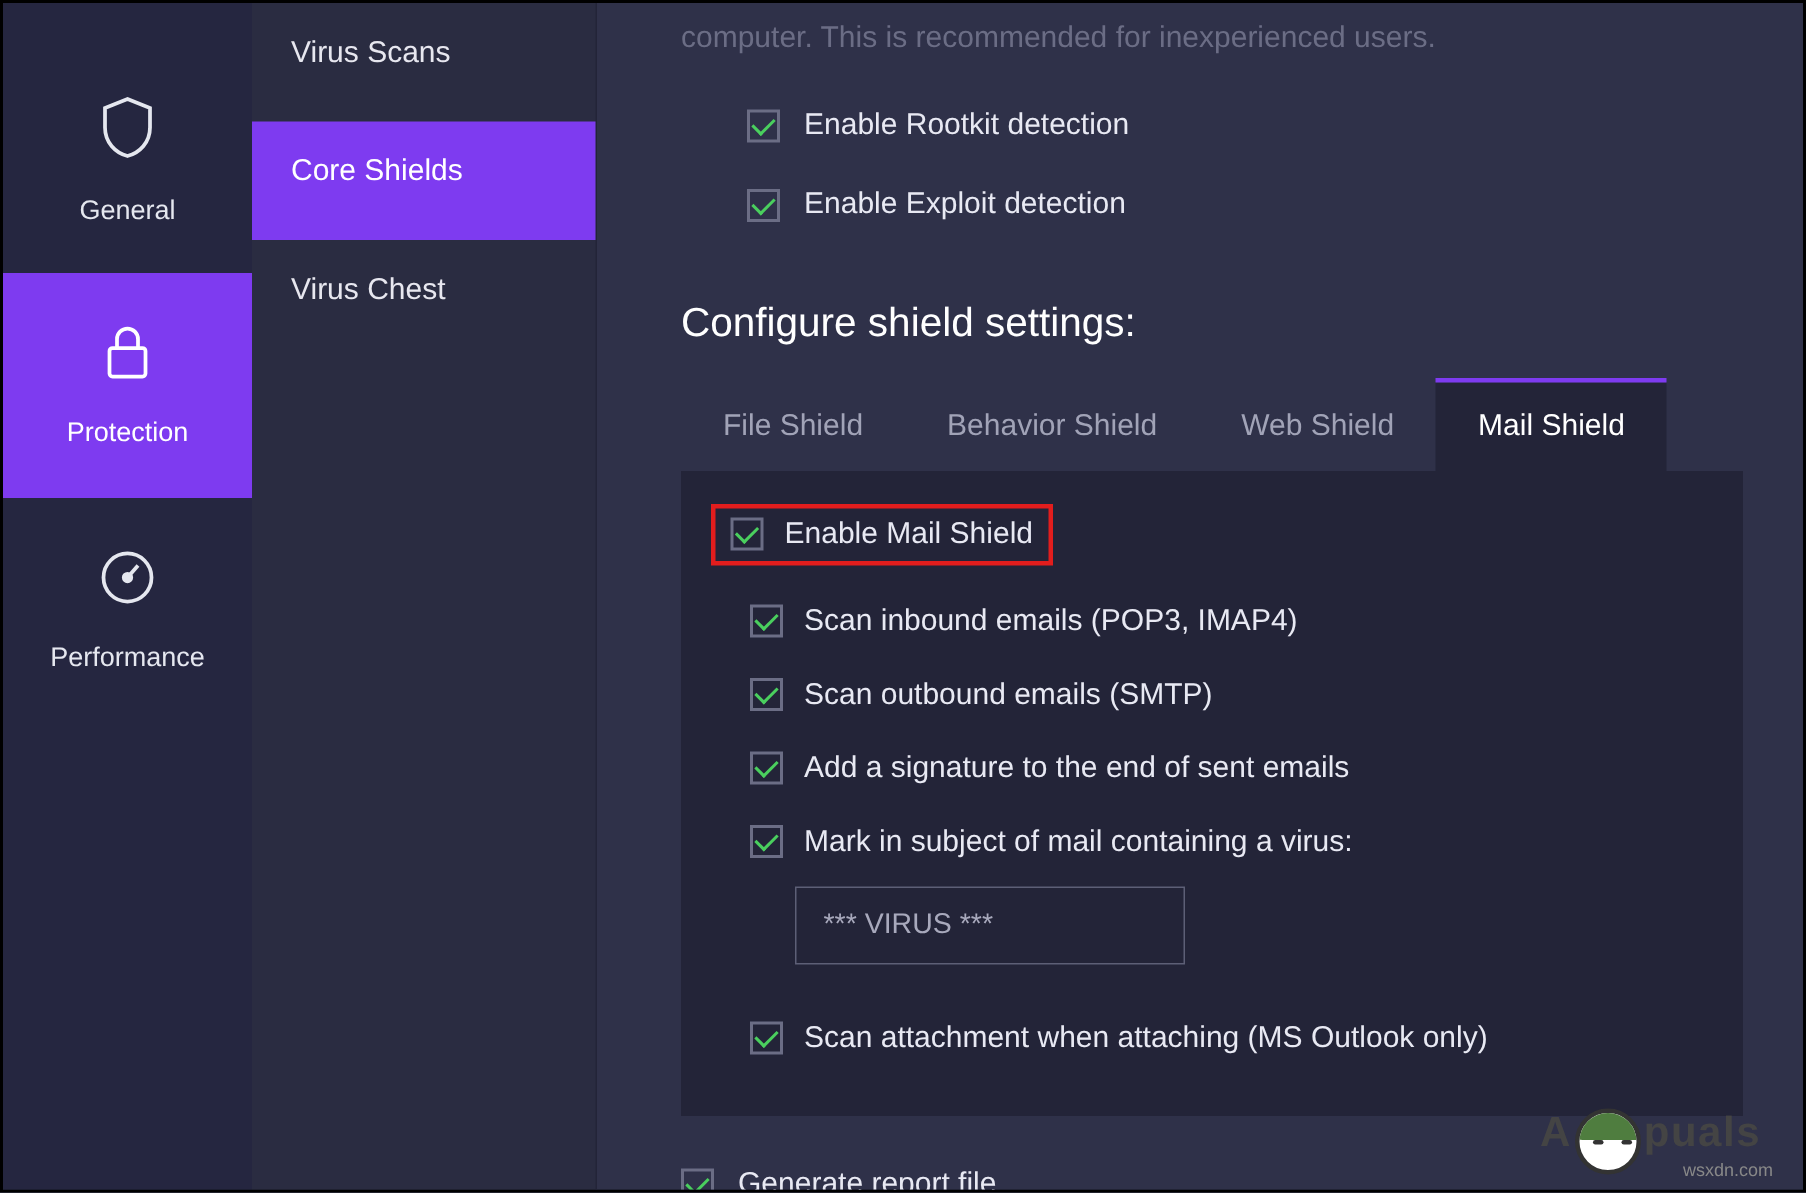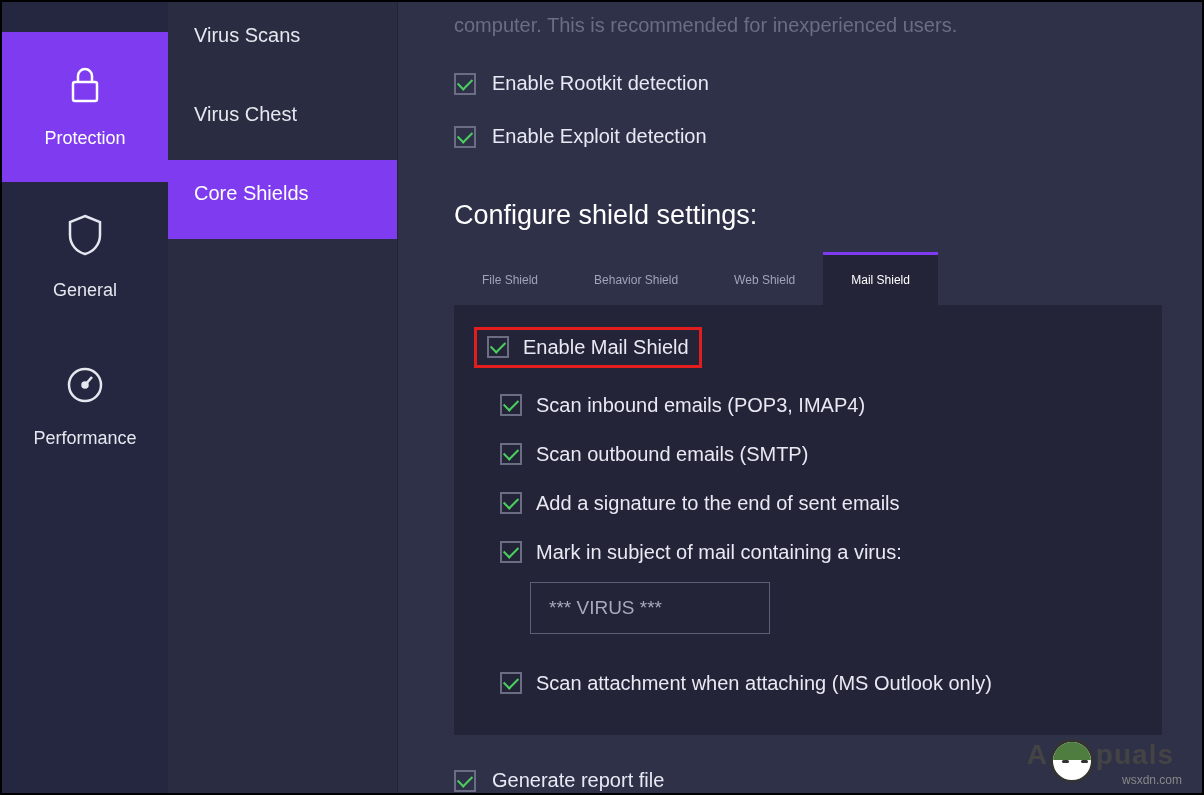--- a/index.html
+++ b/index.html
@@ -12,87 +12,87 @@
     .navitem.active { background:#7e3bf0; }
     .navitem.active .nav-icon { color:#fff; }
     .navitem.active .nav-label { color:#fff; }
     
     .sidebar-secondary { width:230px; background:#2a2c41; display:flex; flex-direction:column; padding-top:0; border-right:1px solid #232438;}
     .subitem { color:#e7e7ef; font-size:20px; padding:22px 0 34px 26px; cursor:pointer; }
     .subitem.active { background:#7e3bf0; color:#fff; }
     
     .main { flex:1; background:#2f3149; padding:0 40px 0 56px; overflow:hidden; position:relative; }
     .hdr-text { color:#6b6d85; font-size:20px; margin-top:12px; }
-    .cb-row { display:flex; align-items:flex-end; margin-top:30px; }
+    .cb-row { display:flex; align-items:flex-end; margin-top:30px;margin-left:44px; }
     .cb-row.first { margin-top:35px; }
     .cb { width:22px; height:22px; border:2px solid #6b6d85; display:flex; align-items:center; justify-content:center; margin-right:16px; cursor:pointer; }
     .cb.checked::after { content:""; width:12px; height:7px; border-left:2px solid #4acf5e; border-bottom:2px solid #4acf5e; transform:rotate(-45deg); margin-top:-3px;}
     .cb-label { color:#e8e9f3; font-size:20px; }
     .section-head { color:#ffffff; font-size:27px; margin-top:52px; }
     
     .tabs { display:flex; margin-top:24px; }
-    .tab { padding:18px 28px; color:#a1a3b7; font-size:12px; cursor:pointer; }
+    .tab { padding:18px 28px; color:#a1a3b7; font-size:20px; cursor:pointer; }
     .tab.active { background:#232438; color:#fff; position:relative; }
     .tab.active::before { content:""; position:absolute; top:-3px; left:0; right:0; height:3px; background:#7e3bf0; }
     
     .shield-panel { background:#232438; padding:22px 20px 40px 20px; }
     .panel-row { display:flex; align-items:flex-start; margin:26px 0 0 8px; }
     .panel-row.first-h { border:3px solid #e21d1d; padding:6px 10px; margin-left:0; margin-top:0; display:inline-flex;}
     .panel-row .cb { margin-right:14px; }
     .panel-row .cb-label { font-size:20px; }
     .sub-rows { margin-left:18px; margin-top:6px; }
-    .txt-input { margin-left:38px; margin-top:18px; width:240px; height:52px; border:1px solid #5d5f76; background:transparent; color:#a8a9bc; font-size:19px; padding:10px 18px; display:flex; align-items:center;}
+    .txt-input { margin-left:38px; margin-top:18px; width:260px; height:52px; border:1px solid #5d5f76; background:transparent; color:#a8a9bc; font-size:19px; padding:10px 18px; display:flex; align-items:center;}
     .bottom-row { display:flex; align-items:center; margin-top:34px;text-align:right; }
     
     .watermark { position:absolute; right:28px; bottom:10px; display:flex; align-items:flex-start; color:#444; font-size:28px; font-weight:600; letter-spacing:1px;}
     .watermark .face { width:44px; height:44px; border-radius:50%; background:#fff; border:3px solid #333; margin:0 2px; position:relative; overflow:hidden;}
     .watermark .cap { position:absolute; top:-4px; left:-6px; width:56px; height:22px; background:#4f7d3f; border-radius:4px 4px 8px 8px; }
     .watermark .eyes { position:absolute; top:18px; left:9px; width:26px; display:flex; justify-content:space-between;}
     .watermark .eye { width:7px; height:3px; background:#333; border-radius:2px;}
     .wsx { position:absolute; right:20px; bottom:6px; color:#888; font-size:12px; }
   </style>
 </head>
 <body>
 
 <div class="frame">
 
   <div class="sidebar-primary">
+    <div class="navitem">
+      <span class="nav-icon">
+        <svg width="38" height="44" viewBox="0 0 38 44" fill="none" stroke="currentColor" stroke-width="2.5">
+            <path d="M19 3 L34 9 V22 C34 32 27 39 19 41 C11 39 4 32 4 22 V9 Z"></path>
+          </svg>
+      </span>
+      <span class="nav-label">General</span>
+    </div>
     <div class="navitem active">
       <span class="nav-icon">
         <svg width="36" height="40" viewBox="0 0 36 40" fill="none" stroke="currentColor" stroke-width="2.5">
             <rect x="6" y="17" width="24" height="19" rx="2"></rect>
             <path d="M11 17 V11 a7 7 0 0 1 14 0 V17"></path>
           </svg>
       </span>
       <span class="nav-label">Protection</span>
-    </div>
-    <div class="navitem">
-      <span class="nav-icon">
-        <svg width="38" height="44" viewBox="0 0 38 44" fill="none" stroke="currentColor" stroke-width="2.5">
-            <path d="M19 3 L34 9 V22 C34 32 27 39 19 41 C11 39 4 32 4 22 V9 Z"></path>
-          </svg>
-      </span>
-      <span class="nav-label">General</span>
     </div>
     <div class="navitem">
       <span class="nav-icon">
         <svg width="40" height="40" viewBox="0 0 40 40" fill="none" stroke="currentColor" stroke-width="2.5">
             <circle cx="20" cy="20" r="16"></circle>
             <path d="M20 20 L27 12"></path>
             <circle cx="20" cy="20" r="2.5" fill="currentColor"></circle>
           </svg>
       </span>
       <span class="nav-label">Performance</span>
     </div>
   </div>
 
   <div class="sidebar-secondary">
     <div class="subitem">Virus Scans</div>
+    <div class="subitem active">Core Shields</div>
     <div class="subitem">Virus Chest</div>
-    <div class="subitem active">Core Shields</div>
   </div>
 
   <div class="main">
     <div class="hdr-text">computer. This is recommended for inexperienced users.</div>
 
     <div class="cb-row first">
       <span class="cb checked"></span>
       <span class="cb-label">Enable Rootkit detection</span>
     </div>
     <div class="cb-row">

